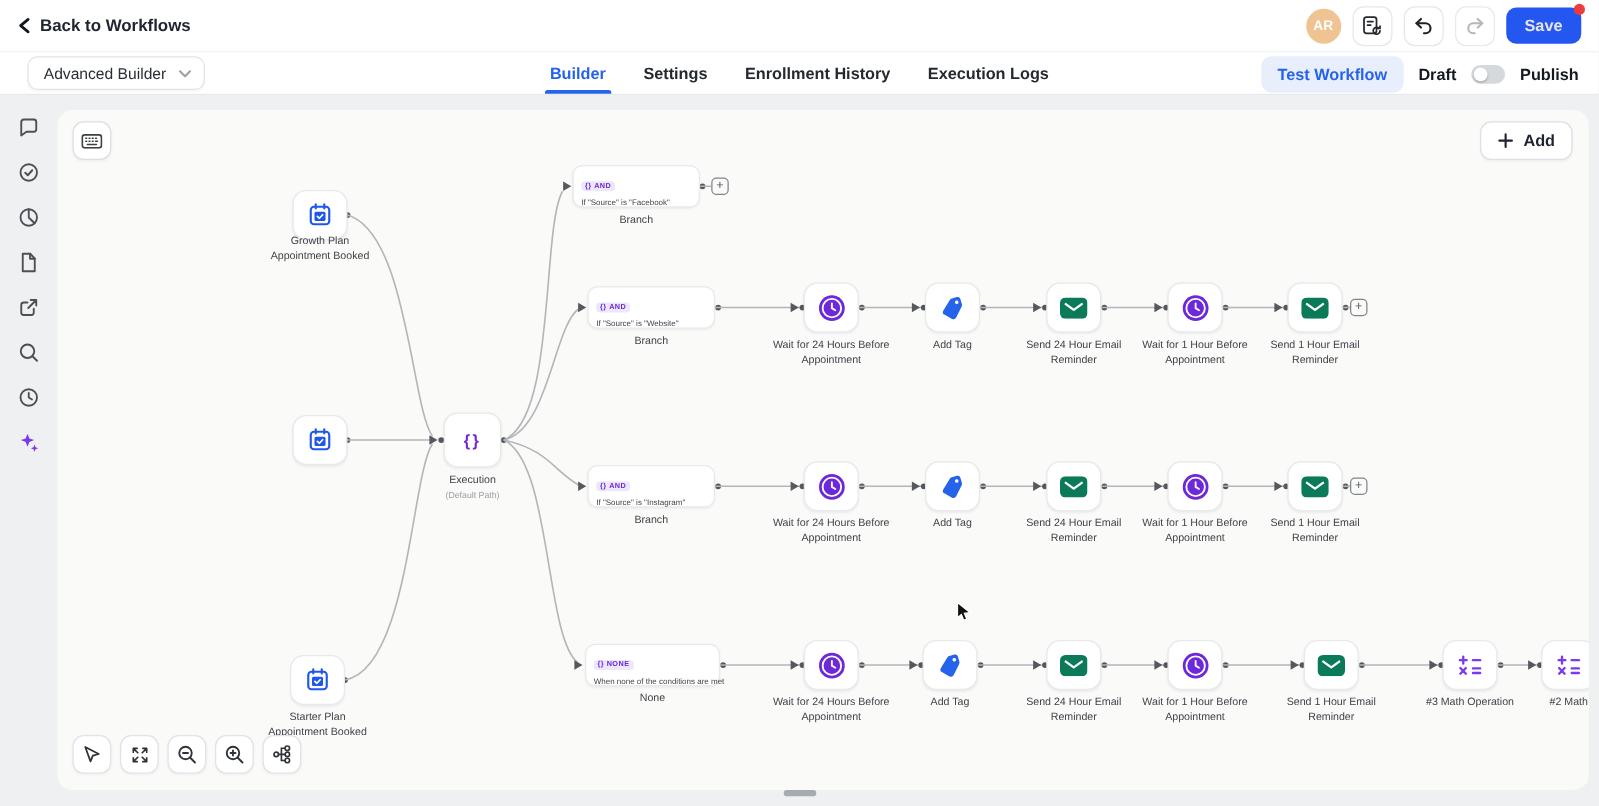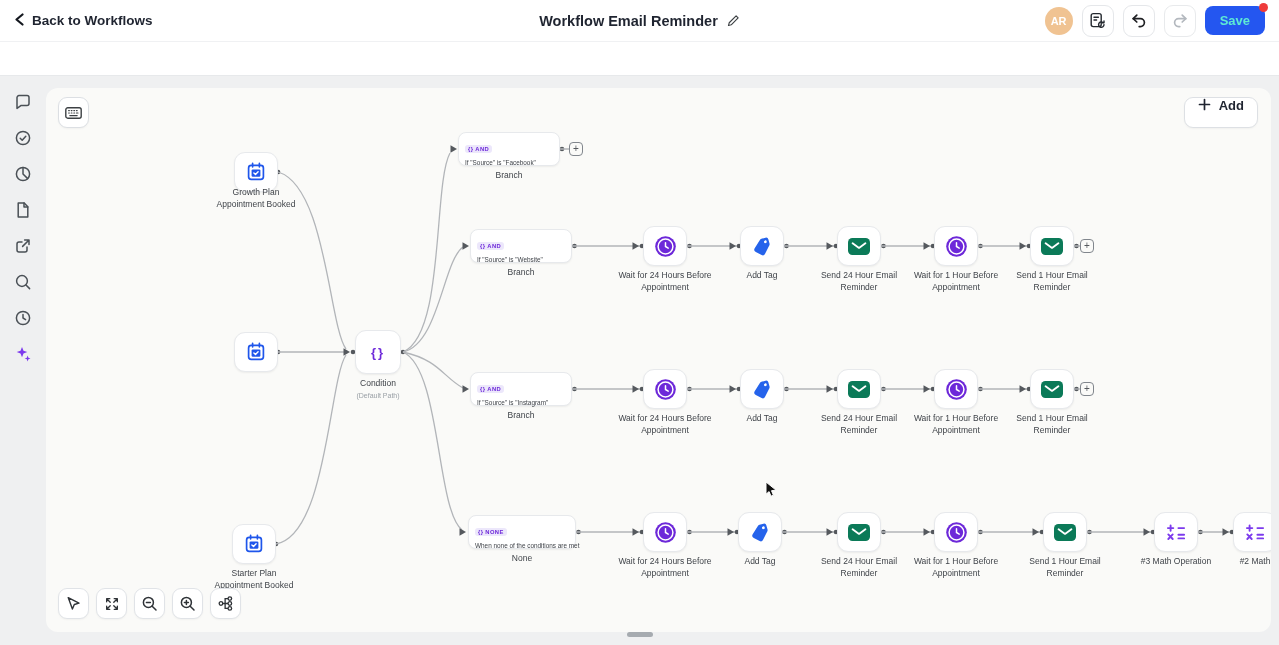--- a/index.html
+++ b/index.html
@@ -2,29 +2,29 @@
 <html><head>
 <meta charset="utf-8">
 <style>
   *{box-sizing:border-box;margin:0;padding:0}
   html,body{width:1279px;height:645px;overflow:hidden}
   body{font-family:"Liberation Sans",sans-serif;background:#eff0f1;position:relative;color:#1f2430}
   svg{display:block}
 
   
   .topbar{position:absolute;left:0;top:0;width:1279px;height:42px;background:#fff;border-bottom:1px solid #f0f1f3;display:flex;align-items:center;padding:0 14px;z-index:5}
-  .back-link{display:flex;gap:7px;font-size:13.5px;font-weight:700;cursor:pointer}
+  .back-link{display:flex;align-items:center;gap:7px;font-size:13.5px;font-weight:700;cursor:pointer}
   .page-title-wrap{position:absolute;left:0;right:0;display:flex;justify-content:center;align-items:center;gap:9px;pointer-events:none}
   .page-title{font-size:14.5px;font-weight:700}
   .title-edit{pointer-events:auto;cursor:pointer}
   .hdr-right{margin-left:auto;display:flex;align-items:center;gap:9px;z-index:2}
   .avatar{width:28px;height:28px;border-radius:50%;background:#f0c392;color:#fff;font-size:11px;font-weight:700;display:flex;align-items:center;justify-content:center}
   .icon-btn{width:32px;height:32px;border-radius:9px;border:1px solid #e5e7ea;background:#fff;display:flex;align-items:center;justify-content:center;cursor:pointer}
   .icon-btn.noborder{border-color:#e8eaec}
-  .save-btn{position:relative;background:#2456f0;color:#5eead4;border:none;border-radius:8px;font-size:13px;font-weight:600;padding:7px 15px;cursor:pointer;font-family:inherit}
+  .save-btn{position:relative;background:#2456f0;color:#e5e5e5;border:none;border-radius:8px;font-size:13px;font-weight:600;padding:7px 15px;cursor:pointer;font-family:inherit}
   .save-dot{position:absolute;right:-3px;top:-3px;width:9px;height:9px;border-radius:50%;background:#ee3b3b}
 
   
   .navbar{position:absolute;left:0;top:42px;width:1279px;height:34px;background:#fff;border-bottom:1px solid #e7e9eb;display:flex;align-items:stretch;z-index:5}
   .builder-select{position:absolute;left:22px;top:3px;height:27px;display:flex;align-items:center;gap:10px;border:1px solid #e1e4e8;border-radius:8px;background:#fff;padding:0 10px 0 12px;font-size:12.5px;color:#2a2f36;cursor:pointer;box-shadow:0 1px 1px rgba(0,0,0,.03)}
   .tabs{margin:0 auto;display:flex;gap:30px;align-items:stretch}
   .tab{position:relative;display:flex;align-items:center;font-size:13px;font-weight:600;color:#24292f;cursor:pointer}
   .tab.active{color:#2563eb}
   .tab.active::after{content:"";position:absolute;left:-4px;right:-4px;bottom:0;height:3px;border-radius:2px 2px 0 0;background:#2563eb}
   .nav-right{position:absolute;right:16px;top:0;height:34px;display:flex;align-items:center;gap:12px}
@@ -36,21 +36,21 @@
   
   .workspace{position:absolute;left:0;top:76px;width:1279px;height:569px;background:#eff0f1}
   .side-rail{position:absolute;left:0;top:12px;width:46px;display:flex;flex-direction:column;align-items:center;gap:18px;padding-top:5px}
   .rail-icon{width:18px;height:18px;cursor:pointer;display:flex;align-items:center;justify-content:center}
   .hscroll-thumb{position:absolute;left:627px;top:556px;width:26px;height:5px;border-radius:3px;background:#a6abb0}
 
   #canvas{position:absolute;left:46px;top:12px;width:1225px;height:544px;background:#fafaf8;border-radius:12px;overflow:hidden}
   .connectors{position:absolute;left:0;top:0;z-index:1}
 
   .kbd-btn{position:absolute;left:12px;top:9px;width:31px;height:31px;border:1px solid #dcdfe3;border-radius:9px;background:#fff;display:flex;align-items:center;justify-content:center;cursor:pointer;z-index:4;box-shadow:0 1px 2px rgba(0,0,0,.04)}
-  .add-btn{position:absolute;right:13px;top:9px;height:31px;border:1px solid #dde0e4;border-radius:9px;background:#fff;display:flex;gap:8px;padding:0 13px;font-size:13px;font-weight:600;color:#1f2430;cursor:pointer;z-index:4;box-shadow:0 1px 2px rgba(0,0,0,.04)}
+  .add-btn{position:absolute;right:13px;top:9px;height:31px;border:1px solid #dde0e4;border-radius:9px;background:#fff;display:flex;align-items:center;gap:8px;padding:0 13px;font-size:13px;font-weight:600;color:#1f2430;cursor:pointer;z-index:4;box-shadow:0 1px 2px rgba(0,0,0,.04)}
 
   .canvas-toolbar{position:absolute;left:12px;bottom:13px;display:flex;gap:7px;z-index:4}
   .tool-btn{width:31px;height:31px;border:1px solid #e0e3e7;border-radius:9px;background:#fff;display:flex;align-items:center;justify-content:center;cursor:pointer;box-shadow:0 1px 2px rgba(0,0,0,.04)}
 
   
   .icon-node{position:absolute;width:44px;height:40px;background:#fff;border:1px solid #e7e9ec;border-radius:11px;box-shadow:0 1px 2px rgba(0,0,0,.06);display:flex;align-items:center;justify-content:center;cursor:pointer;z-index:3}
   .node-label{position:absolute;width:150px;text-align:center;font-size:8.5px;line-height:1.4;color:#3f4349;z-index:3}
   .node-sublabel{font-size:7px;color:#9aa0a6}
   .cond-glyph{color:#6d28d9;font-weight:700;font-size:13px;letter-spacing:2px}
   .branch-node{position:absolute;background:#fff;border:1px solid #e7e9ec;border-radius:8px;box-shadow:0 1px 2px rgba(0,0,0,.06);cursor:pointer;z-index:3;padding:4px 6px}
@@ -64,28 +64,20 @@
 
 <header class="topbar">
   <div class="back-link">
     <span>
       <svg width="11" height="13" viewBox="0 0 11 13" fill="none" stroke="#14181f" stroke-width="2.2" stroke-linecap="round" stroke-linejoin="round">
           <path d="M8.5 1.5 2.5 6.5l6 5"></path>
         </svg>
     </span>
     <span>Back to Workflows</span>
   </div>
-  <div class="page-title-wrap">
-    <span class="page-title">Workflow Email Reminder</span>
-    <span class="title-edit">
-      <svg width="13" height="13" viewBox="0 0 16 16" fill="none" stroke="#3c4043" stroke-width="1.4" stroke-linejoin="round">
-          <path d="M11.2 2.3l2.5 2.5L5.2 13.3l-3.4.9.9-3.4z"></path>
-        </svg>
-    </span>
-  </div>
   <div class="hdr-right">
     <div class="avatar">AR</div>
     <div class="icon-btn">
       <span>
         <svg width="17" height="17" viewBox="0 0 17 17" fill="none" stroke="#24292f" stroke-width="1.4" stroke-linecap="round" stroke-linejoin="round">
             <rect x="2.2" y="1.6" width="10" height="13" rx="2"></rect>
             <path d="M5 5.2h4.4M5 8h2.6"></path>
             <path d="M15 12.6a2.7 2.7 0 1 1-.9-2"></path>
             <path d="M15 8.9v1.8h-1.8"></path>
           </svg>
@@ -108,20 +100,42 @@
       </span>
     </div>
     <button class="save-btn">
       <span>Save</span>
       <span class="save-dot"></span>
     </button>
   </div>
 </header>
 
 <div class="navbar">
+  <div class="builder-select">
+    <span>Advanced Builder</span>
+    <span>
+      <svg width="10" height="6" viewBox="0 0 10 6" fill="none" stroke="#9aa0a6" stroke-width="1.6" stroke-linecap="round">
+          <path d="M1 1l4 4 4-4"></path>
+        </svg>
+    </span>
+  </div>
+  <div class="tabs">
+    <div class="tab active">Builder</div>
+    <div class="tab">Settings</div>
+    <div class="tab">Enrollment History</div>
+    <div class="tab">Execution Logs</div>
+  </div>
+  <div class="nav-right">
+    <button class="test-btn">Test Workflow</button>
+    <span class="pub-label">Draft</span>
+    <div class="toggle">
+        <div class="knob"></div>
+      </div>
+    <span class="pub-label">Publish</span>
+  </div>
 </div>
 
 <div class="workspace">
 
   <div class="side-rail">
     <div class="rail-icon">
         <svg width="18" height="18" viewBox="0 0 18 18" fill="none" stroke="#4a5056" stroke-width="1.5" stroke-linecap="round" stroke-linejoin="round">
           <path d="M3 4.6a2 2 0 0 1 2-2h8a2 2 0 0 1 2 2v5.8a2 2 0 0 1-2 2H7.2L3 15.4z"></path>
         </svg>
       </div>
@@ -351,21 +365,21 @@
             <path d="M6.6 1.4v3.4M13.4 1.4v3.4" stroke="#1f56eb" stroke-width="1.7" stroke-linecap="round"></path>
             <rect x="5.6" y="7.4" width="8.8" height="7.4" rx="1.2" fill="#1f56eb"></rect>
             <path d="M7.9 11.1l1.6 1.5 2.6-2.8" stroke="#fff" stroke-width="1.4" fill="none" stroke-linecap="round" stroke-linejoin="round"></path>
           </svg>
         </span>
       </div>
       <div class="node-label" style="left: 133px; top: 480px; text-align: center;">Starter Plan<br>Appointment Booked</div>
       <div class="icon-node" style="left: 309px; top: 242px; width: 46px; height: 44px;">
         <span class="cond-glyph">{}</span>
       </div>
-      <div class="node-label" style="left: 257px; top: 290px;"><span>Condition</span><br><span class="node-sublabel">(Default Path)</span></div>
+      <div class="node-label" style="left: 257px; top: 290px;"><span>Execution</span><br><span class="node-sublabel">(Default Path)</span></div>
       <div class="branch-node" style="left: 412px; top: 44px; width: 102px; height: 34px;"><span class="badge">
           <span>{}</span>
           <span>AND</span>
         </span><div class="branch-text">If "Source" is "Facebook"</div></div>
       <div class="node-label" style="left: 403px; top: 82px; width: 120px;">Branch</div>
       <div class="branch-node" style="left: 424px; top: 141px; width: 102px; height: 34px;"><span class="badge">
           <span>{}</span>
           <span>AND</span>
         </span><div class="branch-text">If "Source" is "Website"</div></div>
       <div class="node-label" style="left: 415px; top: 179px; width: 120px;">Branch</div>

